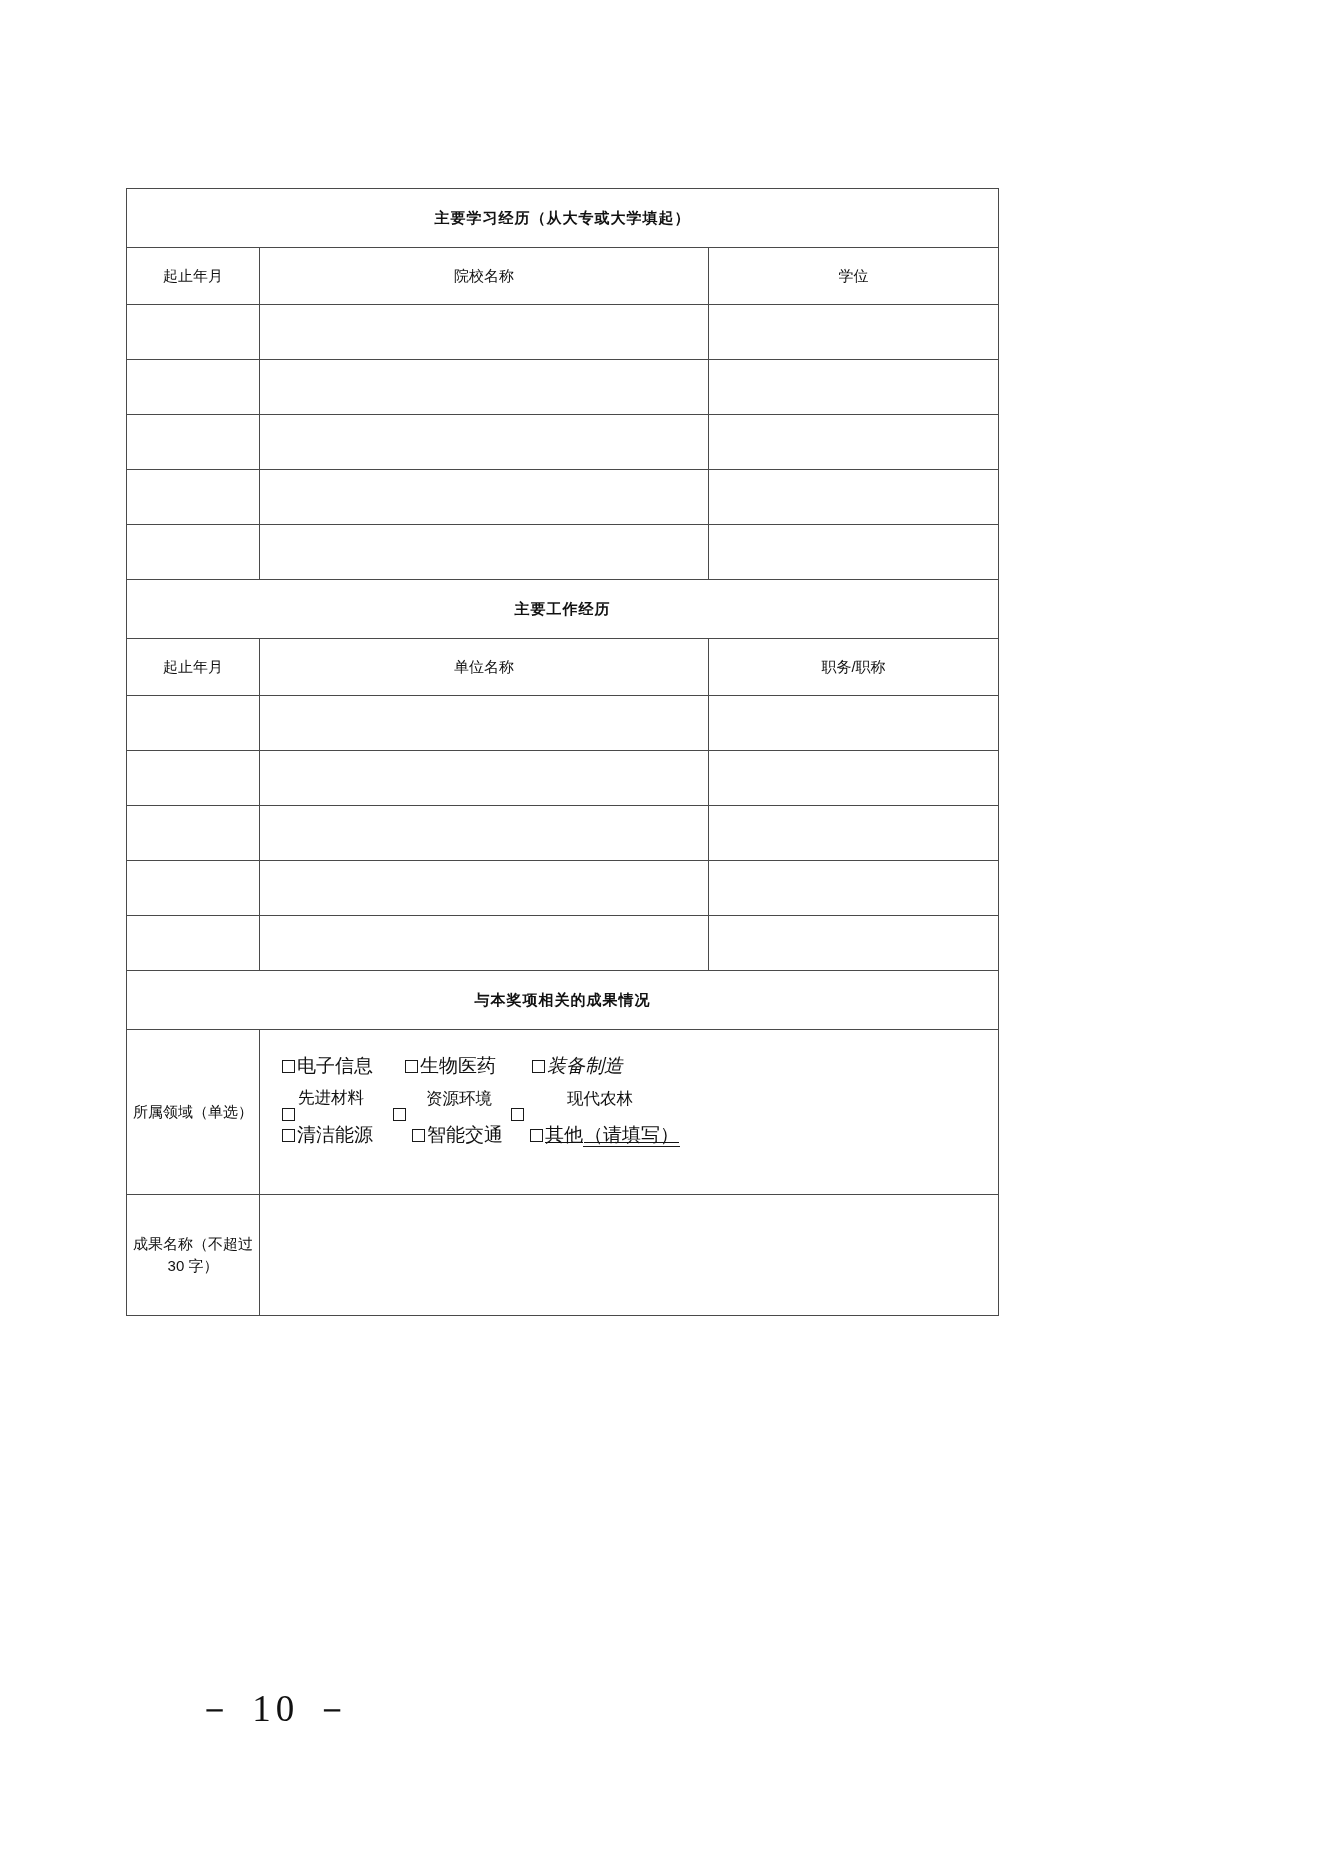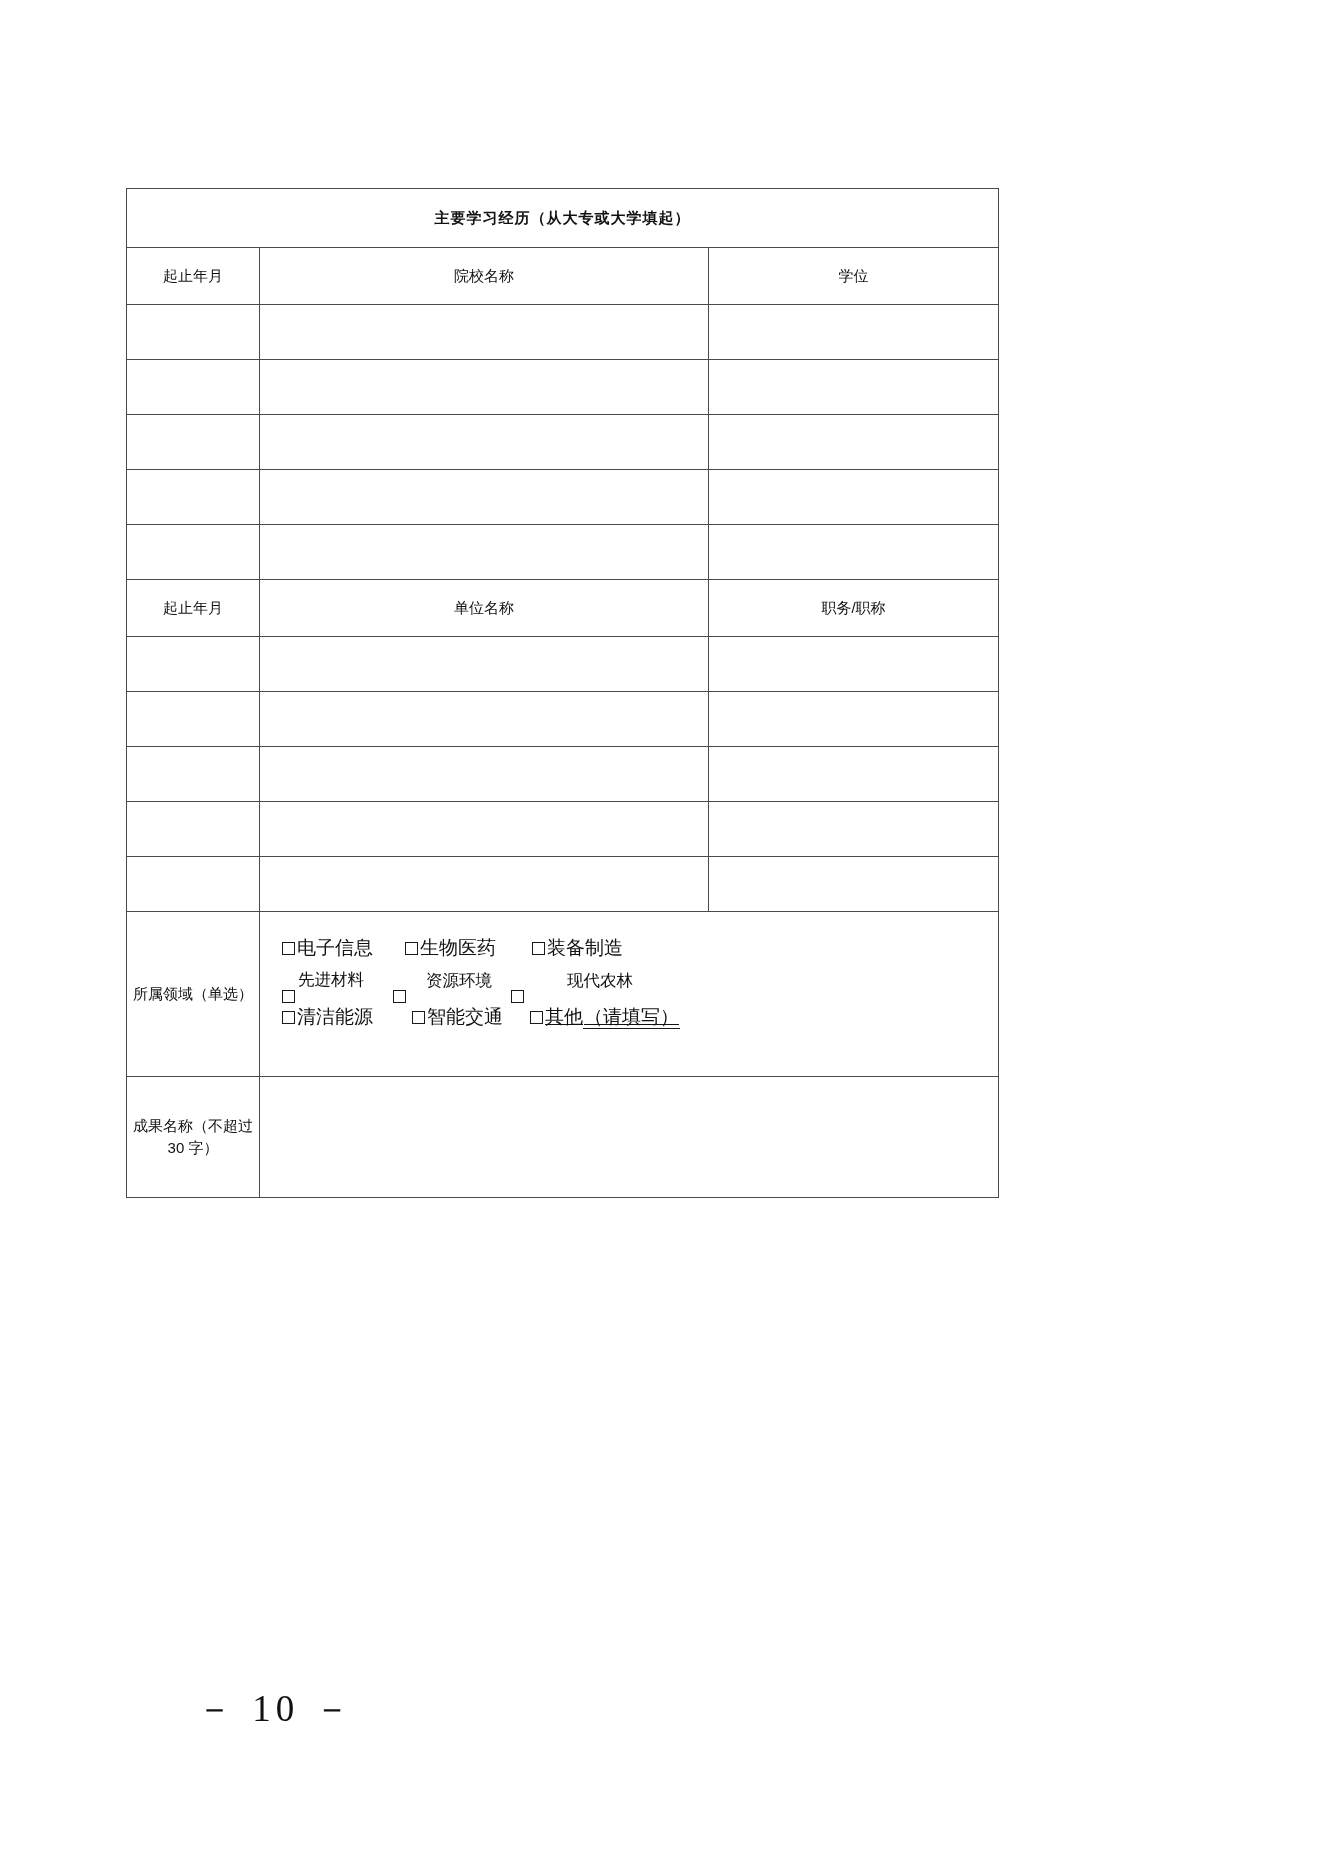--- a/index.html
+++ b/index.html
@@ -188,20 +188,23 @@
           <td></td>
           <td></td>
         </tr>
         <tr class="blank-row">
           <td></td>
           <td></td>
           <td></td>
         </tr>
 
         <tr>
+          <td colspan="3" class="section-title">主要工作经历</td>
+        </tr>
+        <tr>
           <td class="col-head">起止年月</td>
           <td class="col-head">单位名称</td>
           <td class="col-head">职务/职称</td>
         </tr>
         <tr class="blank-row">
           <td></td>
           <td></td>
           <td></td>
         </tr>
         <tr class="blank-row">
@@ -218,33 +221,36 @@
           <td></td>
           <td></td>
           <td></td>
         </tr>
         <tr class="blank-row">
           <td></td>
           <td></td>
           <td></td>
         </tr>
 
+        <tr>
+          <td colspan="3" class="section-title">与本奖项相关的成果情况</td>
+        </tr>
 
         <tr>
           <td class="label-cell">所属领域（单选）</td>
           <td colspan="2" class="field-cell">
             <div class="chk-area">
 
               <div class="chk" style="left:22px; top:26px;">
                 <span class="box"></span><span>电子信息</span>
               </div>
               <div class="chk" style="left:145px; top:26px;">
                 <span class="box"></span><span>生物医药</span>
               </div>
-              <div class="chk" style="left:272px; top:26px;">
+              <div class="chk" style="left:272px; top:26px;font-style:italic;">
                 <span class="box"></span><span>装备制造</span>
               </div>
 
               <div class="plainlabel" style="left:38px; top:60px;font-family:Liberation Serif, serif;">先进材料</div>
               <div class="floatbox" style="left:22px; top:78px;"></div>
 
               <div class="plainlabel" style="left:166px; top:60px;">资源环境</div>
               <div class="floatbox" style="left:133px; top:78px;"></div>
 
               <div class="plainlabel" style="left:307px; top:60px;">现代农林</div>

